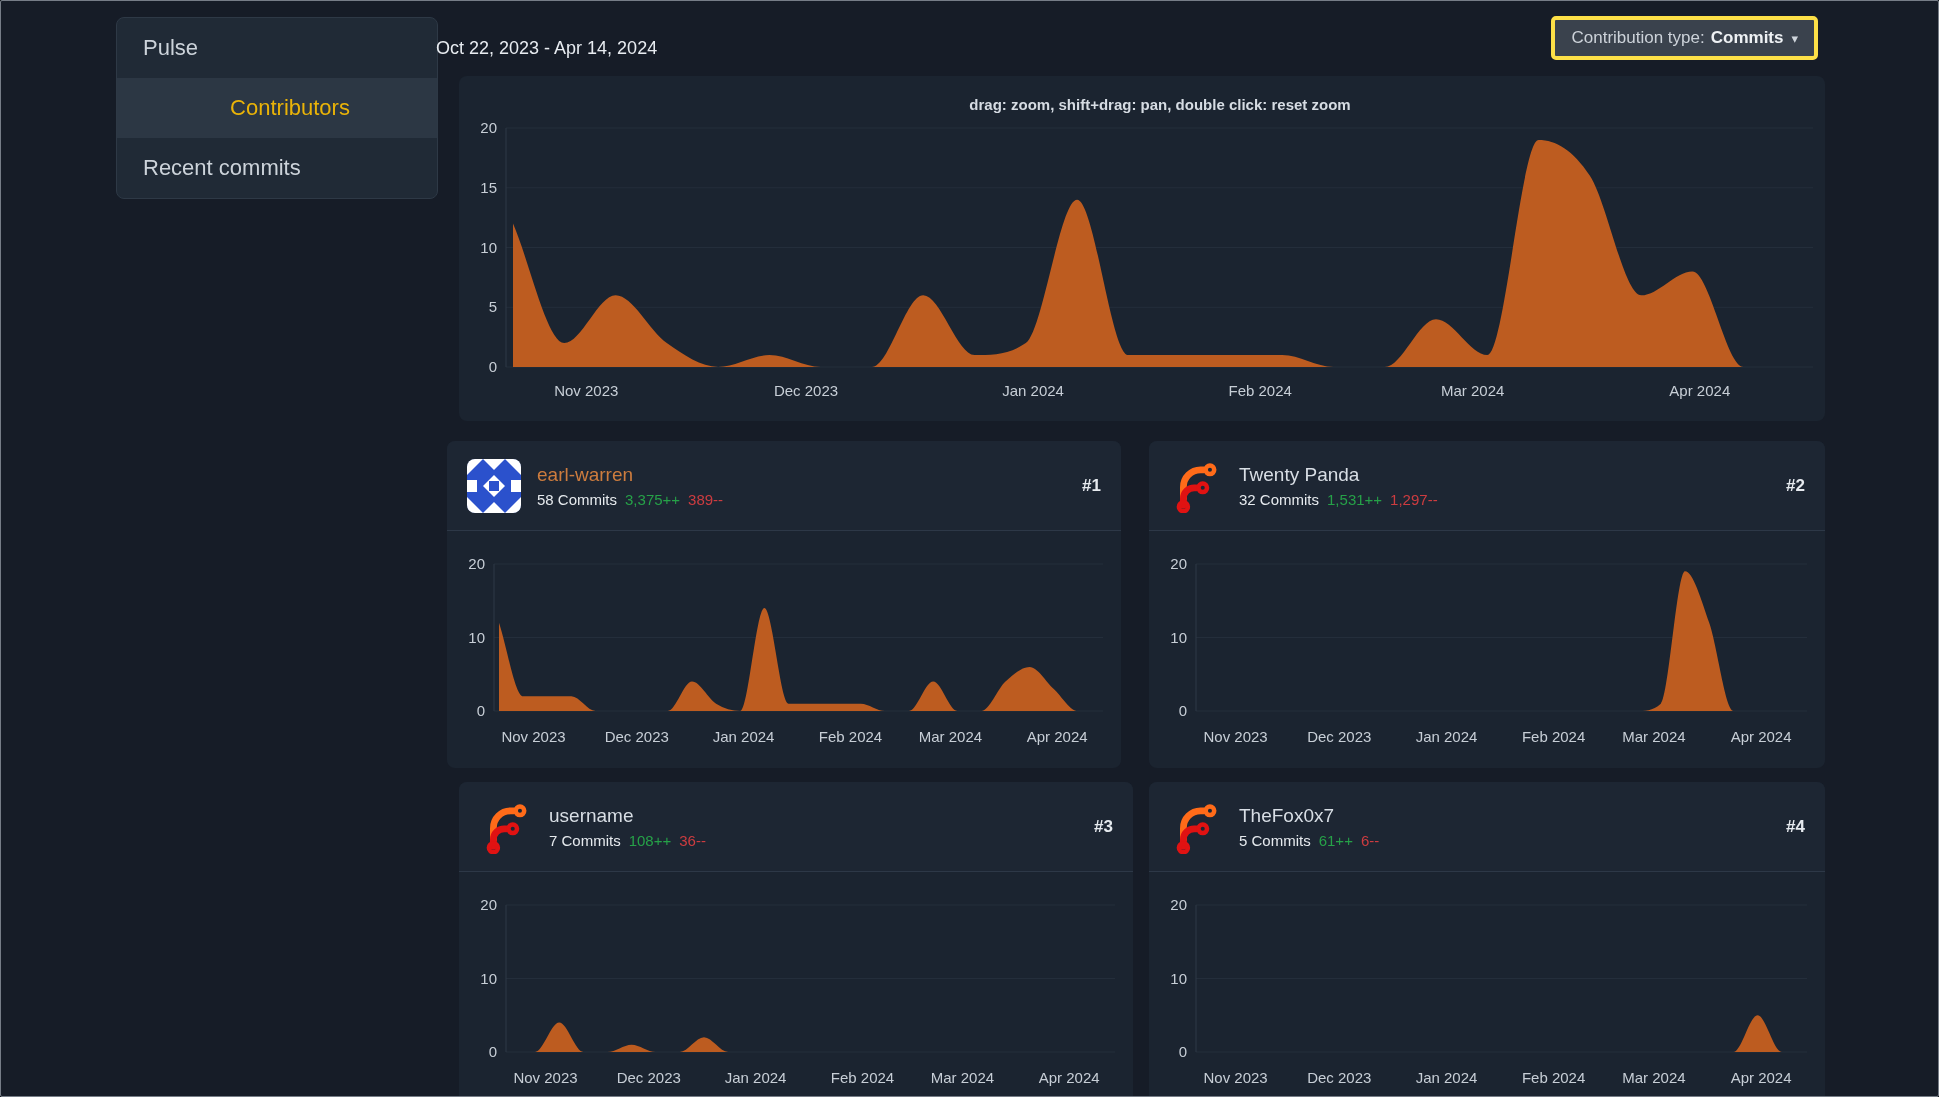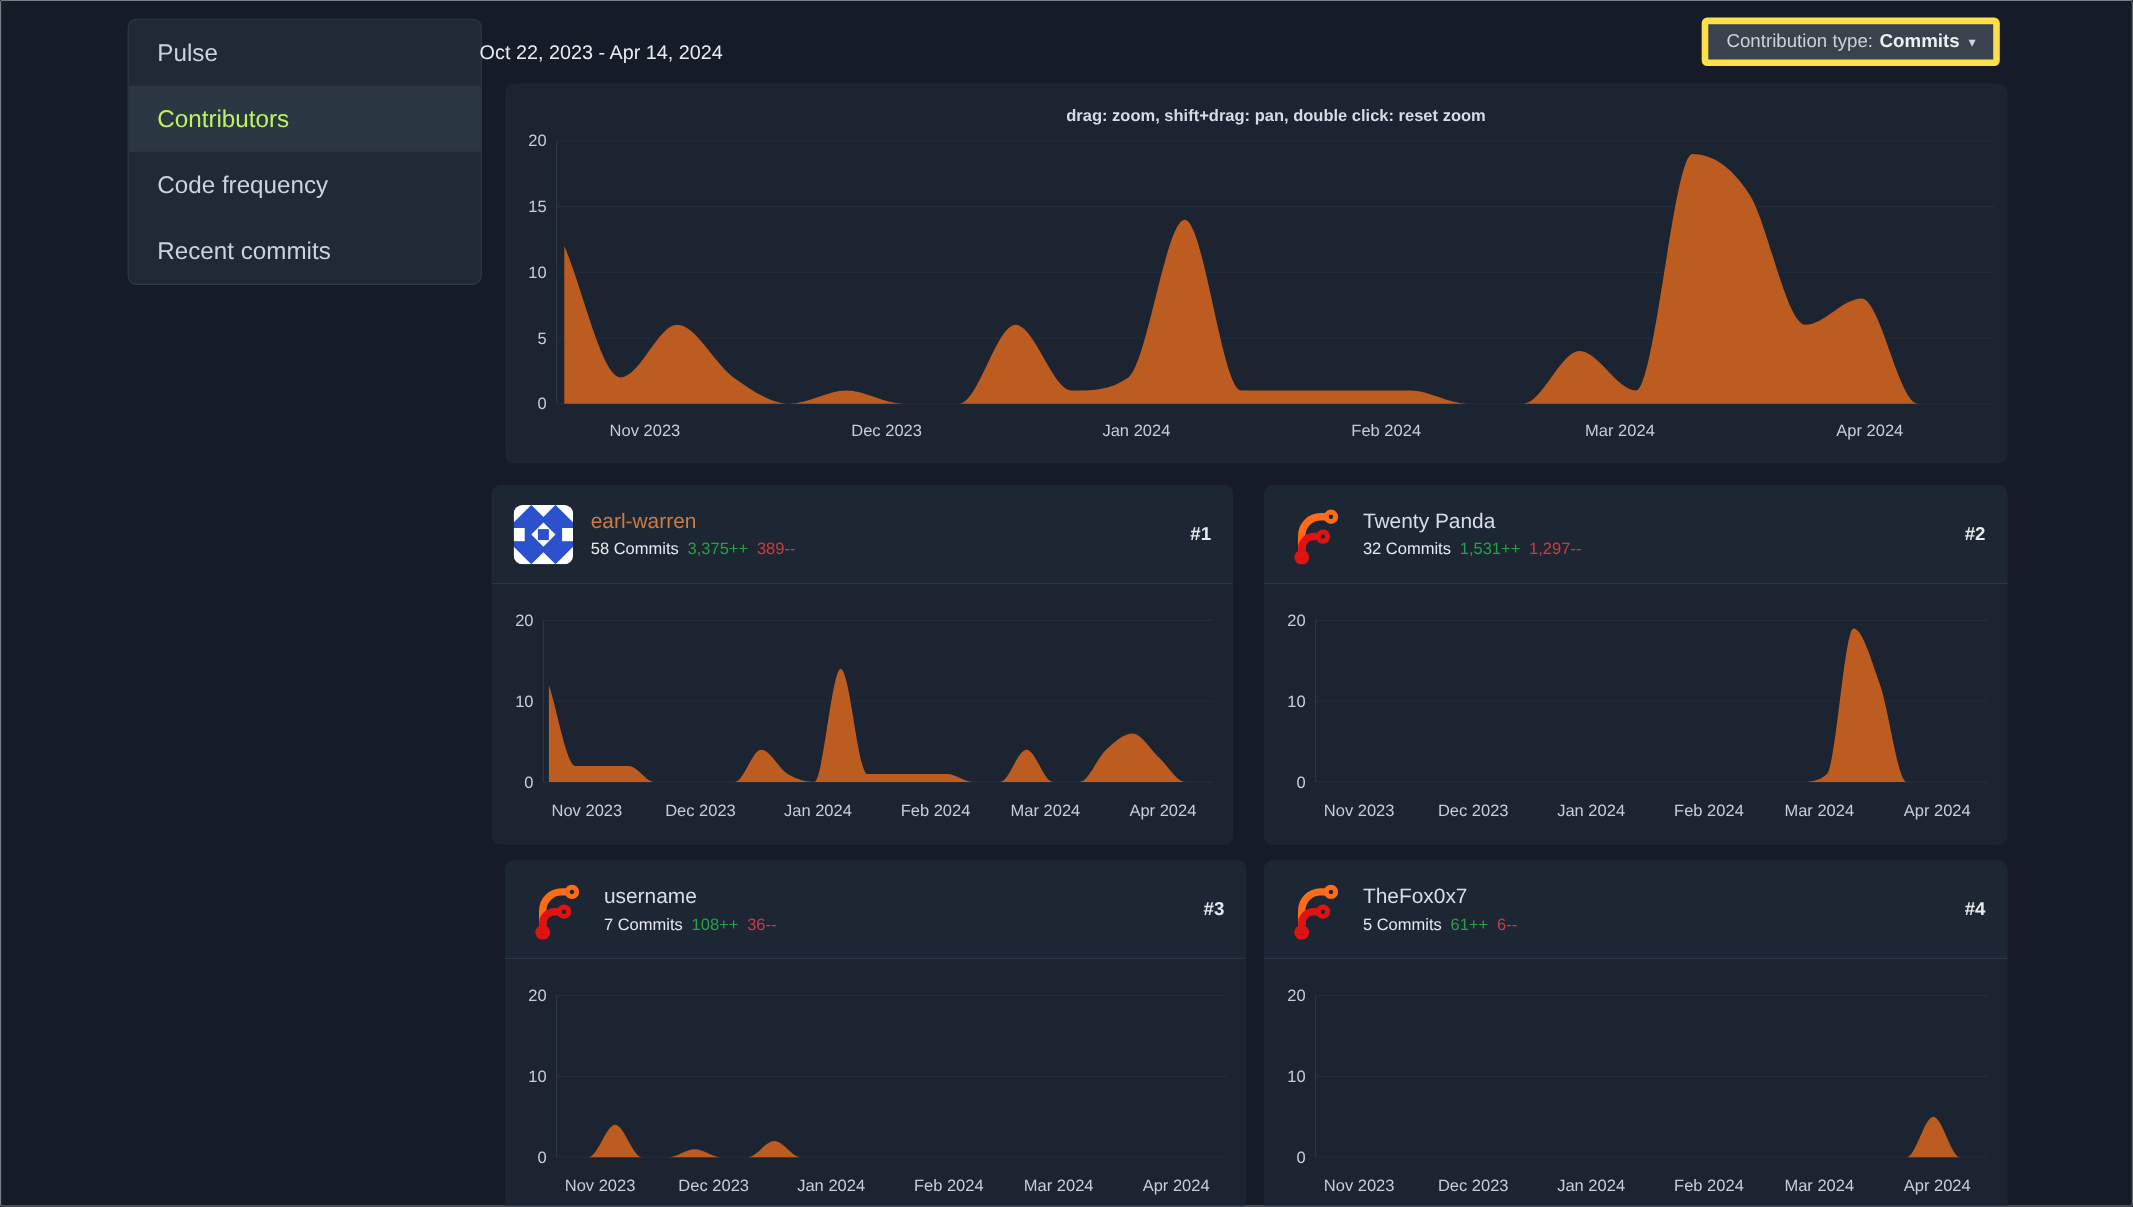--- a/index.html
+++ b/index.html
@@ -10,28 +10,28 @@
   }
   
   .menu{
     position:absolute; left:115px; top:16px; width:320px;
     background:#202a36; border:1px solid #2e3946; border-radius:8px; overflow:hidden;
   }
   .menu-item{
     height:60px; line-height:60px; padding-left:26px;
     color:#ccd3da; font-size:22px; cursor:pointer;
   }
-  .menu-item.active{ background:#2c3744; color:#bef264; }
+  .menu-item.active{ background:#2c3744; color:#eab308;text-align:center; }
   
   .page-title{
     position:absolute; left:435px; top:22px; color:#e8ecf1; font-size:18px; font-weight:500;
   }
   .ctype-btn{
     position:absolute; top:15px; right:120px; height:44px; padding:0 16px;
-    background:#3a424d; border:6px solid #fde047; border-radius:5px;
+    background:#3a424d; border:4px solid #fde047; border-radius:5px;
     color:#ccd2d9; font-size:17px; display:flex; align-items:center; gap:6px; cursor:pointer;
   }
   .ctype-btn b{ color:#eef1f4; }
   .caret{ font-size:13px; color:#cfd5dc; margin-left:2px; }
   
   .card{ position:absolute; background:#1b2430; border-radius:8px; }
   .card-main{ left:458px; top:75px; width:1366px; height:345px; }
   .card-c0{ left:446px;  top:440px; width:674px; height:327px; }
   .card-c1{ left:1148px; top:440px; width:676px; height:327px; }
   .card-c2{ left:458px;  top:781px; width:674px; height:327px; }
@@ -51,21 +51,20 @@
   svg text{ font-family:"Liberation Sans", sans-serif; }
 </style>
 </head>
 <body>
 
 <div class="screen">
 
   <nav class="menu">
     <div class="menu-item">Pulse</div>
     <div class="menu-item active">Contributors</div>
-    <div class="menu-item">Code frequency</div>
     <div class="menu-item">Recent commits</div>
   </nav>
 
   <h2 class="page-title">Oct 22, 2023 - Apr 14, 2024</h2>
   <button class="ctype-btn">
     <span>Contribution type:</span>
     <b>Commits</b>
     <span class="caret">▾</span>
   </button>
 

